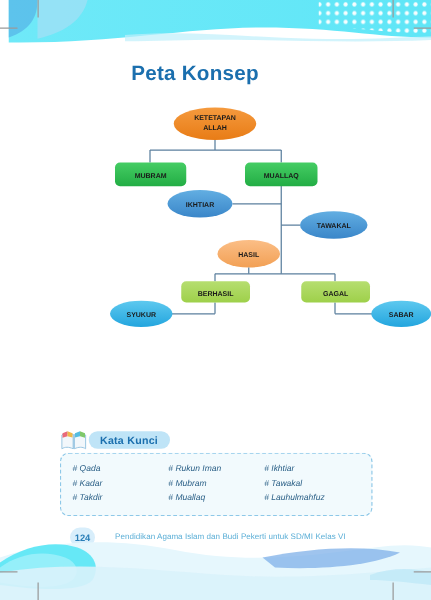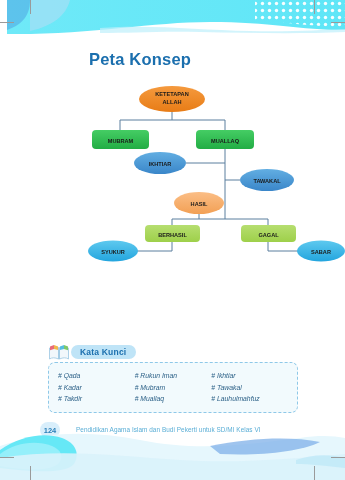--- a/index.html
+++ b/index.html
@@ -21,21 +21,21 @@
   .crop.t-l-h{left:0;top:22px;width:14px;height:1px;}
   .crop.t-r-v{right:30px;top:0;width:1px;height:14px;}
   .crop.t-r-h{right:0;top:22px;width:14px;height:1px;}
   .crop.b-l-v{left:30px;bottom:0;width:1px;height:14px;}
   .crop.b-l-h{left:0;bottom:22px;width:14px;height:1px;}
   .crop.b-r-v{right:30px;bottom:0;width:1px;height:14px;}
   .crop.b-r-h{right:0;bottom:22px;width:14px;height:1px;}
 
   
   .page-title{
-    position:absolute;left:0;top:50px;width:280px;text-align:center;
+    position:absolute;left:16px;top:50px;width:280px;text-align:center;
     font-size:16.5px;font-weight:bold;color:#1b6fae;letter-spacing:.2px;
   }
 
   
   .map{position:absolute;left:0;top:84px;width:345px;height:180px;}
   .map svg{display:block;}
   .node-label{
     font-family:"Liberation Sans", sans-serif;
     font-weight:bold;fill:#1a1a1a;
     text-anchor:middle;
@@ -55,21 +55,21 @@
     background:#f2fafd;padding:7px 9px 7px 9px;
   }
   .kk-grid{display:flex;}
   .kk-col{flex:1;}
   .kk-item{
     font-size:6.8px;font-style:italic;color:#2a5f86;
     line-height:11.5px;white-space:nowrap;
   }
 
   
-  .footer{position:absolute;left:40px;top:422px;width:260px;height:18px;}
+  .footer{position:absolute;left:56px;top:422px;width:260px;height:18px;}
   .pg-badge{
     position:absolute;left:0;top:0;width:20px;height:16px;border-radius:8px;
     background:#d8eefb;color:#2a7fb8;font-size:7.5px;font-weight:bold;
     display:flex;align-items:center;justify-content:center;
   }
   .foot-text{
     position:absolute;left:36px;top:4px;font-size:6.4px;color:#5aaed6;
     white-space:nowrap;letter-spacing:.05px;
   }
 </style>

